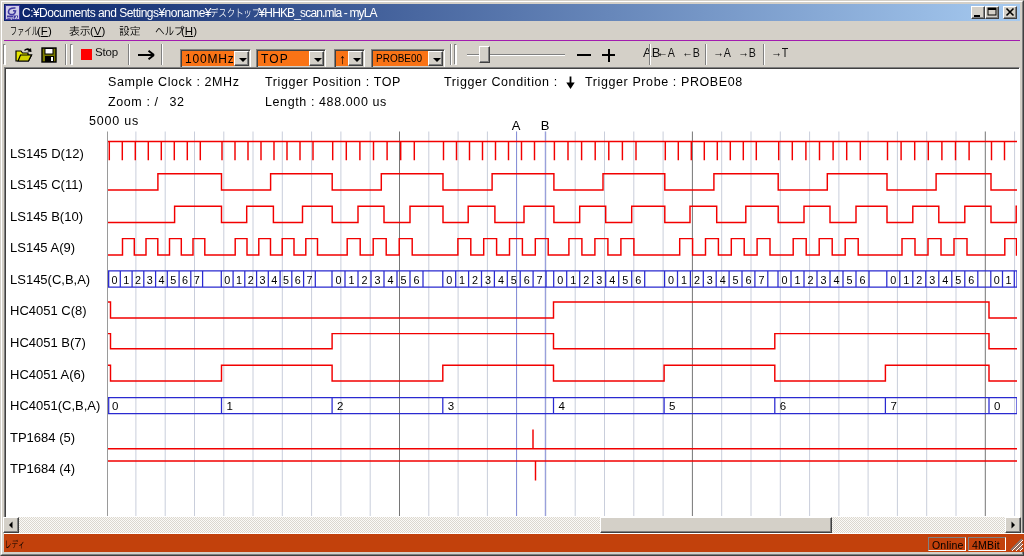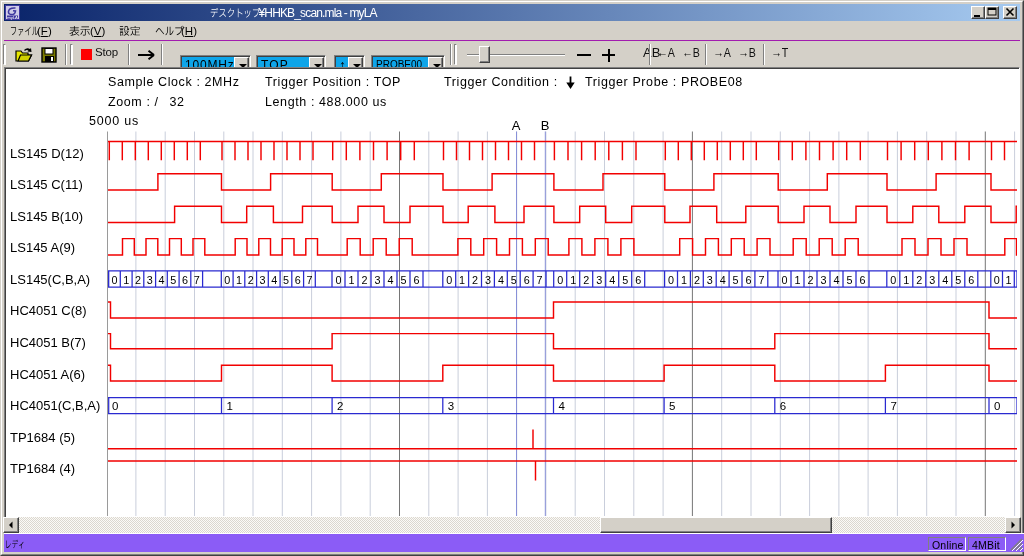--- a/index.html
+++ b/index.html
@@ -9,42 +9,43 @@
 .ticon{position:absolute;left:1px;top:1px;width:15px;height:15px}
 .ttext{position:absolute;top:2px;font-size:12px;white-space:pre}
 .mi{position:absolute;top:4px;font-size:11.5px}
 .tbtn{position:absolute;top:2px;width:14px;height:13px;background:#d4d0c8;border-top:1px solid #fff;border-left:1px solid #fff;border-right:1px solid #404040;border-bottom:1px solid #404040;box-shadow:inset -1px -1px 0 #808080}
 .menubar{position:absolute;left:4px;top:21px;right:4px;height:19px;background:#d4d0c8}
 .toolbar{position:absolute;left:4px;top:40px;right:4px;height:27px;background:#d4d0c8;border-top:1px solid #a21caf}
 .client{position:absolute;left:4px;top:67px;right:4px;bottom:23px;border-top:1px solid #808080;border-left:1px solid #808080;border-right:1px solid #fff;border-bottom:1px solid #fff}
 .client2{position:absolute;inset:0;border-top:1px solid #404040;border-left:1px solid #404040;background:#fff}
 .sep{position:absolute;top:3px;height:21px;width:2px;border-left:1px solid #808080;border-right:1px solid #fff}
 .grip{position:absolute;top:3px;height:21px;width:3px;border:1px solid #808080;border-bottom-color:#fff;border-right-color:#fff;border-radius:1px;background:#d4d0c8;box-shadow:1px 1px 0 #fff inset}
-.combo{position:absolute;top:14px;height:19px;border:1px solid;border-color:#808080 #fff #fff #808080;box-shadow:inset 1px 1px 0 #404040, inset -1px -1px 0 #d4d0c8;background:#0ea5e9}
+.combo{position:absolute;top:8px;height:19px;border:1px solid;border-color:#808080 #fff #fff #808080;box-shadow:inset 1px 1px 0 #404040, inset -1px -1px 0 #d4d0c8;background:#f97316}
 .combot{position:absolute;left:4px;top:2px;font-size:12px;letter-spacing:0.8px}
 .cbtn{position:absolute;right:1px;top:1px;bottom:1px;width:15px;background:#d4d0c8;border-top:1px solid #fff;border-left:1px solid #fff;border-right:1px solid #404040;border-bottom:1px solid #404040;box-shadow:inset -1px -1px 0 #808080}
 .arr{position:absolute;left:3.5px;top:6px;width:0;height:0;border:4px solid transparent;border-top:4px solid #000;border-bottom:none}
 .tool{position:absolute;top:4px;font-size:13px;color:#111}
-.statusbar{position:absolute;left:4px;bottom:4px;right:0;height:19px;background:#8b5cf6;border-top:1px solid #fff}
+.statusbar{position:absolute;left:4px;bottom:4px;right:0;height:19px;background:#c2410c;border-top:1px solid #fff}
 .spanel{position:absolute;top:3px;height:14px;border:1px solid;border-color:#808080 #fff #fff #808080;font-size:10.5px;padding:1px 3px 0 3px;letter-spacing:0.2px}
 .sb{position:absolute;left:3px;right:3px;top:517px;height:16px;background:repeating-conic-gradient(#fbfaf7 0% 25%,#dbd7cf 0% 50%) 0 0/2px 2px}
 .sbbtn{position:absolute;top:0;width:16px;height:16px;background:#d4d0c8;border-top:1px solid #fff;border-left:1px solid #fff;border-right:1px solid #404040;border-bottom:1px solid #404040;box-shadow:inset -1px -1px 0 #808080}
 .sbthumb{position:absolute;top:0;height:16px;background:#d4d0c8;border-top:1px solid #fff;border-left:1px solid #fff;border-right:1px solid #404040;border-bottom:1px solid #404040;box-shadow:inset -1px -1px 0 #808080}
 </style></head>
 <body>
 <div class="win"></div>
 <div class="win2"></div>
 <div class="titlebar">
  <svg class="ticon" viewBox="0 0 15 15">
       <rect x="0" y="0" width="15" height="15" fill="#d0cce8"></rect>
       <rect x="0.5" y="0.5" width="14" height="14" fill="none" stroke="#4038a0" stroke-width="1"></rect>
       <path d="M10.5 3 Q4 2.5 3.5 6.5 Q3.2 9.5 7 9.5 Q10 9.5 10.5 6 L8 5.8" stroke="#4038a0" stroke-width="1.6" fill="none"></path>
       <rect x="2" y="10.5" width="11" height="3.5" fill="#4038a0"></rect>
       <text x="7.5" y="13.8" font-size="4.2" fill="#fff" text-anchor="middle" font-family="Liberation Sans">myLA</text>
     </svg>
+ <div class="ttext" style="left:18px;letter-spacing:-0.52px">C:¥Documents and Settings¥noname¥</div>
  <svg width="49.9" height="16" style="position:absolute;left:206px;top:3.2px;overflow:visible">
       <g transform="translate(0,10) scale(0.7,0.9)">
         <path d="M10.7 -10.1Q11.4 -9.1 11.8 -8.0L11.2 -7.7Q10.6 -8.9 10.1 -9.8ZM9.8 -7.2Q9.4 -8.2 8.7 -9.3L9.4 -9.6Q10.1 -8.4 10.5 -7.4ZM2.1 -8.9H8.6V-8.0H2.1ZM1.0 -5.1V-5.9H10.8V-5.1H6.5V-4.4Q6.5 -2.6 5.7 -1.4Q4.9 -0.3 3.2 0.4L2.7 -0.4Q4.3 -1.0 5.0 -1.9Q5.6 -2.8 5.6 -4.4V-5.1Z M22.3 -0.0Q20.5 -1.8 18.6 -3.1Q17.7 -2.2 16.5 -1.4Q15.2 -0.6 13.8 -0.0L13.3 -0.8Q16.2 -1.9 18.0 -3.7Q19.8 -5.5 20.3 -7.8H14.2V-8.6H21.3Q21.3 -8.2 21.1 -7.5Q20.7 -5.5 19.2 -3.8Q21.1 -2.4 22.8 -0.7Z M34.3 -7.9Q34.1 -4.8 32.2 -2.7Q30.4 -0.6 27.3 0.3L26.9 -0.5Q29.7 -1.3 31.3 -3.0Q32.9 -4.7 33.3 -7.1H28.7Q28.2 -6.3 27.5 -5.7Q26.9 -5.0 26.0 -4.3L25.4 -5.0Q26.7 -5.9 27.6 -7.1Q28.5 -8.2 29.1 -9.6L29.9 -9.4Q29.6 -8.5 29.2 -7.9Z M46.0 -2.9Q43.3 -4.3 40.7 -5.2V0.4H39.8V-9.4H40.7V-6.1Q43.6 -5.1 46.4 -3.6Z M53.4 -4.0Q53.2 -5.4 52.6 -7.2L53.4 -7.4Q54.0 -5.4 54.3 -4.2ZM51.8 -0.1Q53.5 -0.8 54.5 -1.7Q55.5 -2.7 56.1 -3.9Q56.6 -5.2 56.8 -7.0L57.7 -6.9Q57.5 -5.0 56.9 -3.6Q56.3 -2.2 55.2 -1.1Q54.0 -0.1 52.2 0.7ZM50.8 -3.4Q50.4 -5.1 49.7 -6.6L50.6 -6.8Q51.2 -5.2 51.6 -3.6Z M71.7 -8.7Q71.7 -8.1 71.3 -7.7Q70.8 -7.3 70.2 -7.3Q69.9 -7.3 69.6 -7.4Q69.4 -4.3 67.9 -2.4Q66.4 -0.6 63.4 0.3L63.1 -0.6Q64.9 -1.2 66.1 -2.1Q67.3 -3.0 68.0 -4.3Q68.6 -5.7 68.7 -7.6H61.3V-8.4H68.7Q68.7 -8.6 68.7 -8.7Q68.7 -9.4 69.1 -9.8Q69.5 -10.2 70.2 -10.2Q70.8 -10.2 71.3 -9.8Q71.7 -9.4 71.7 -8.7ZM71.0 -8.8Q71.0 -9.2 70.8 -9.4Q70.6 -9.6 70.2 -9.6Q69.8 -9.6 69.5 -9.4Q69.3 -9.2 69.3 -8.8V-8.7Q69.3 -8.3 69.5 -8.1Q69.8 -7.9 70.2 -7.9Q70.6 -7.9 70.8 -8.1Q71.0 -8.3 71.0 -8.7Z" fill="#fff"></path>
       </g>
     </svg>
  <div class="ttext" style="left:254.5px;letter-spacing:-0.85px">¥HHKB_scan.mla - myLA</div>
  <div class="tbtn" style="right:35px"><svg width="12" height="11" viewBox="0 0 12 11">
         <rect x="2" y="8" width="6" height="2" fill="#000"></rect>
       </svg></div>
  <div class="tbtn" style="right:21px"><svg width="12" height="11" viewBox="0 0 12 11">

